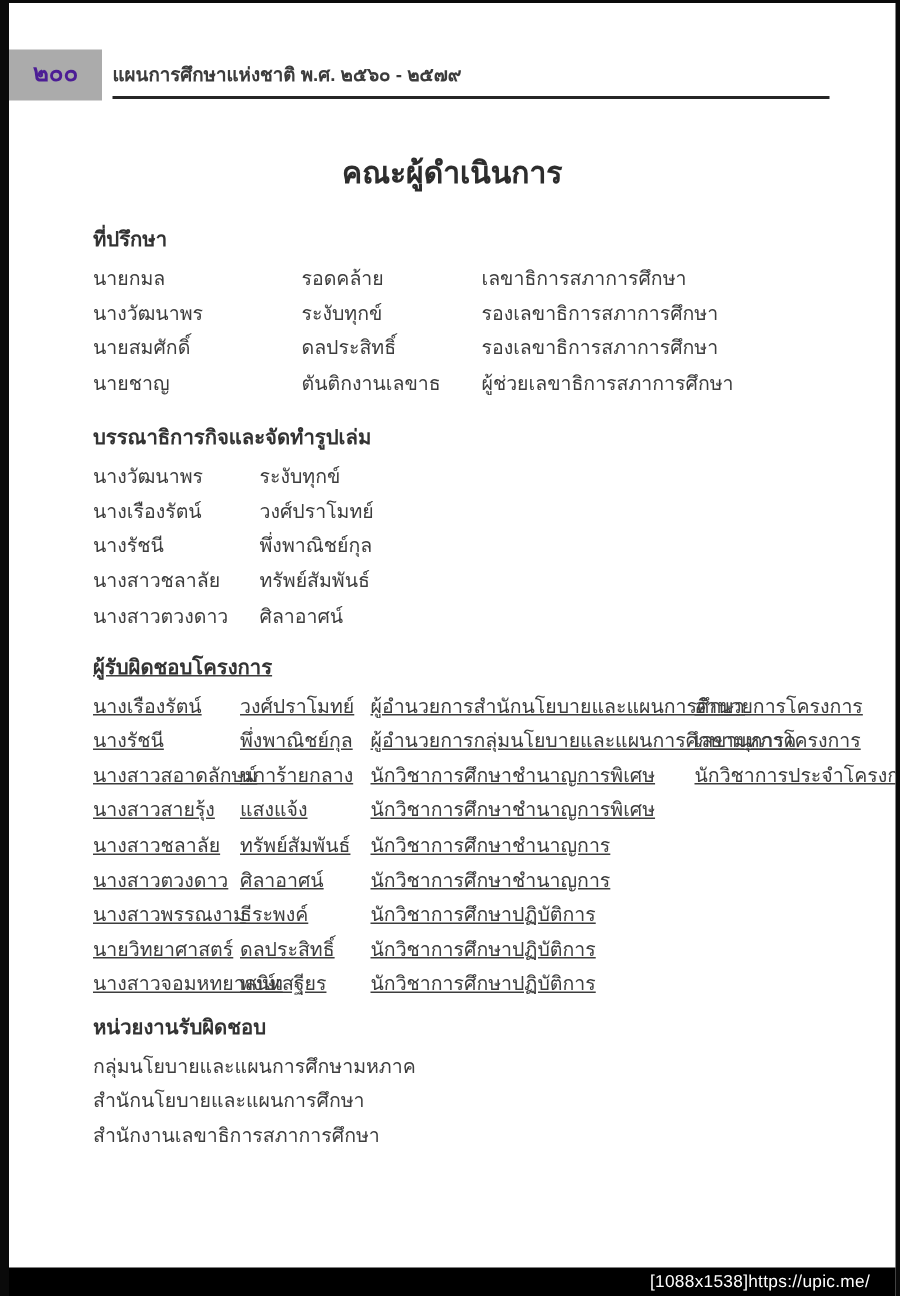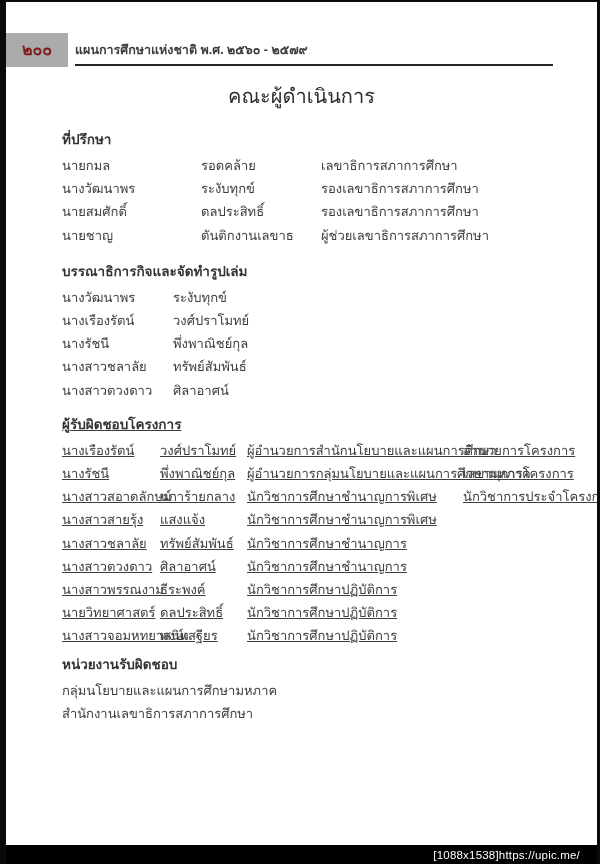--- a/index.html
+++ b/index.html
@@ -22,21 +22,21 @@
   
   .page-header {
     display: flex;
     align-items: flex-start;
     margin-top: 31px;
   }
   .page-number {
     width: 62px;
     height: 34px;
     background: #ababab;
-    color: #7f1d1d;
+    color: #4c1d95;
     font-weight: bold;
     font-size: 16px;
     line-height: 34px;
     text-align: center;
     flex: 0 0 auto;
   }
   .header-rule-wrap {
     flex: 1;
     margin-left: 7px;
     margin-right: 44px;
@@ -46,24 +46,24 @@
     display: block;
     font-size: 12.5px;
     font-weight: bold;
     color: #3c3c3c;
     padding-bottom: 4px;
     border-bottom: 2px solid #262626;
     white-space: nowrap;
   }
   
   .doc-title {
-    margin: 16px 0 0 0;
+    margin: 36px 0 0 0;
     text-align: center;
     font-size: 20px;
-    font-weight: normal;
+    font-weight: bold;
     color: #2d2d2d;
     line-height: 26px;
   }
   
   .content {
     padding: 0 44px 0 56px;
     color: #3d3d3d;
     font-size: 13px;
   }
   .sec h2 {
@@ -232,20 +232,21 @@
             <span class="cell cell-position">นักวิชาการศึกษาปฏิบัติการ</span>
             <span class="cell cell-role"></span>
           </div>
         </div>
     </section>
 
     <section class="sec sec-agency">
       <h2>หน่วยงานรับผิดชอบ</h2>
       <div class="rows rows-agency" id="rows-agency">
           <div class="agency-line">กลุ่มนโยบายและแผนการศึกษามหภาค</div>
+          <div class="agency-line">สำนักนโยบายและแผนการศึกษา</div>
           <div class="agency-line">สำนักงานเลขาธิการสภาการศึกษา</div>
         </div>
     </section>
 
   </div>
 
   <div class="bottom-bar">
     <span class="watermark">[1088x1538]https://upic.me/</span>
   </div>
 

